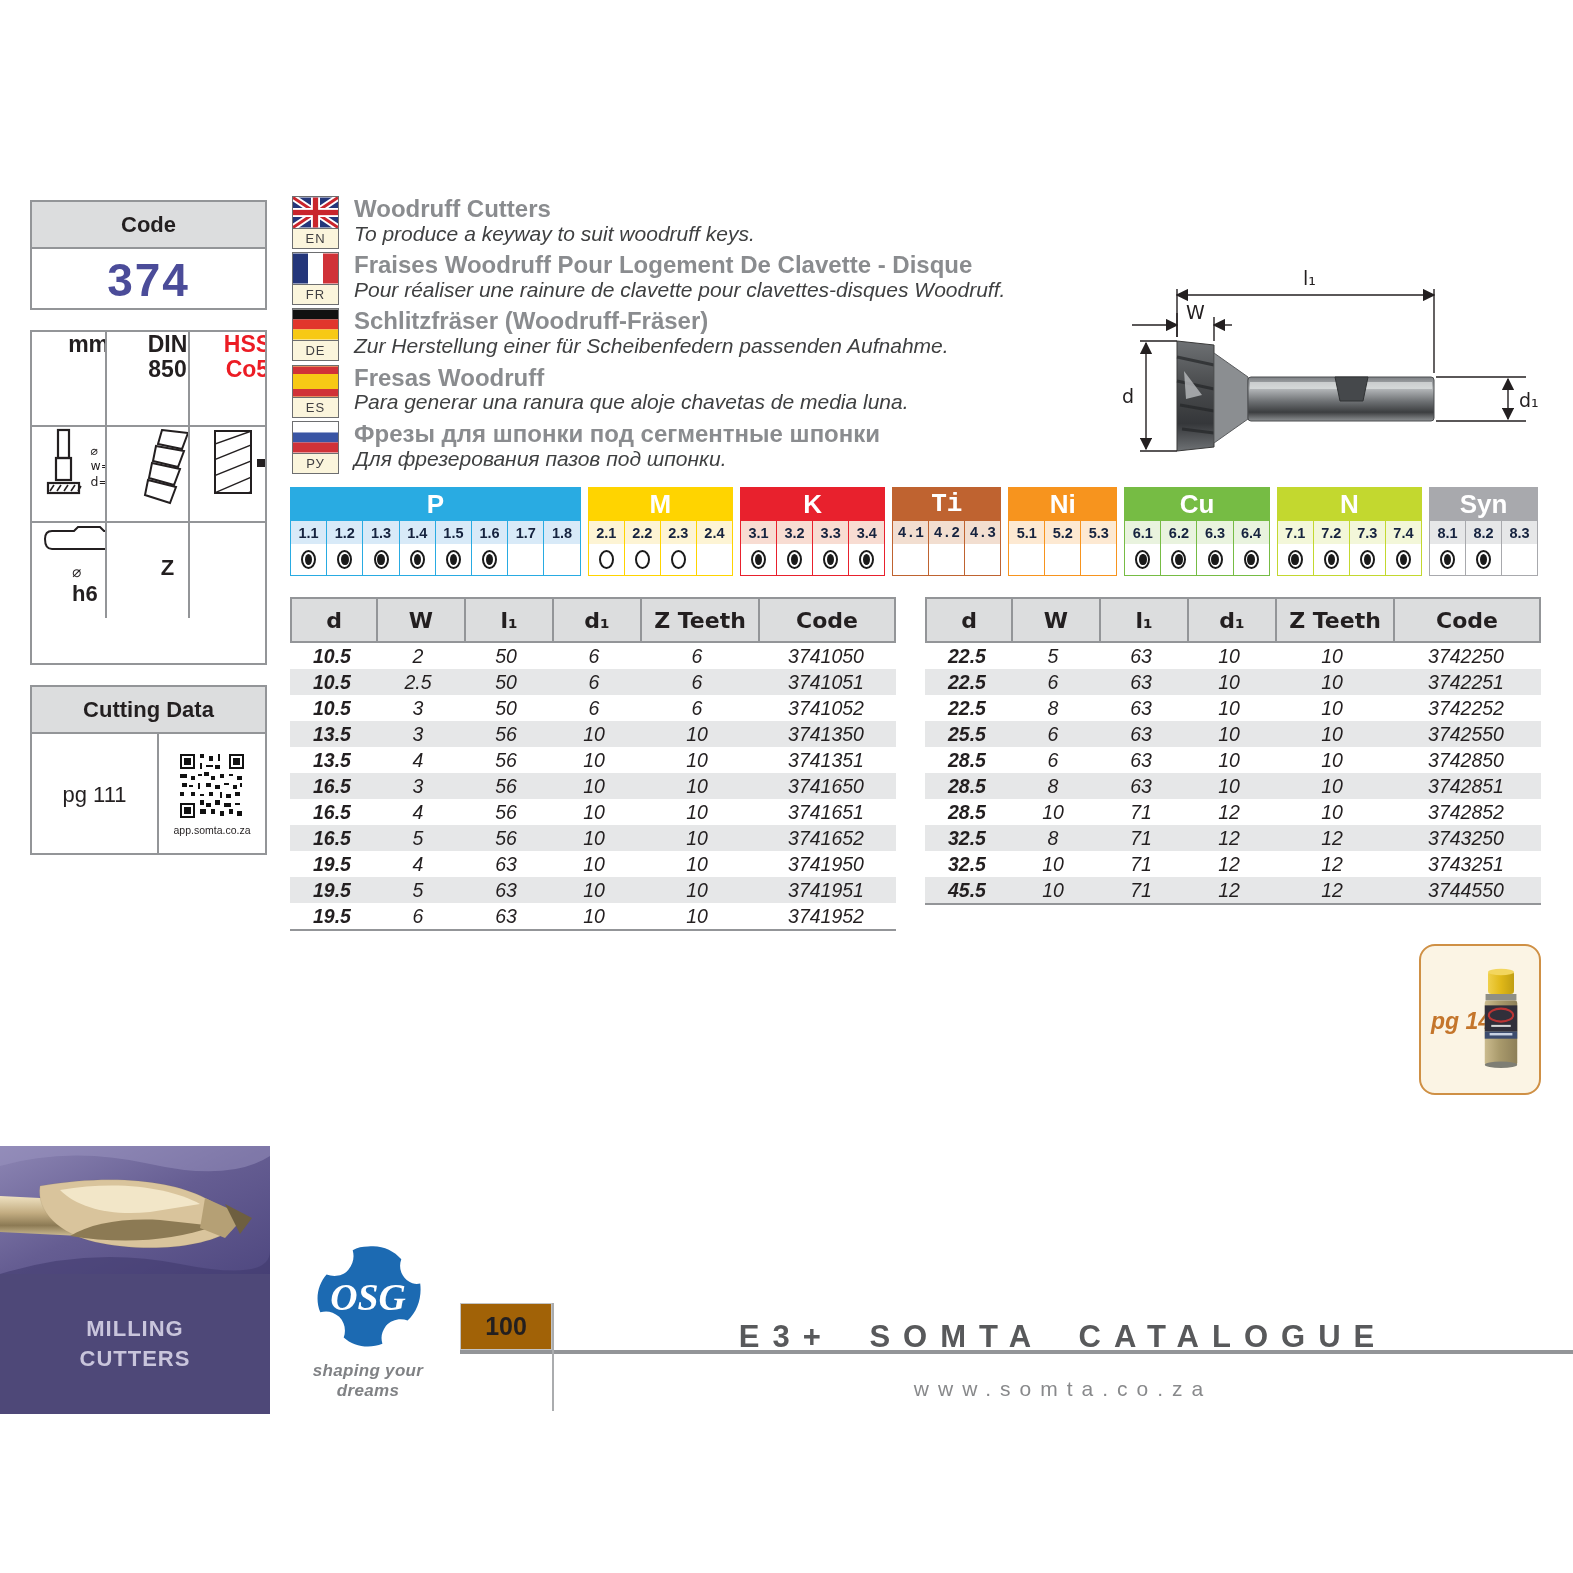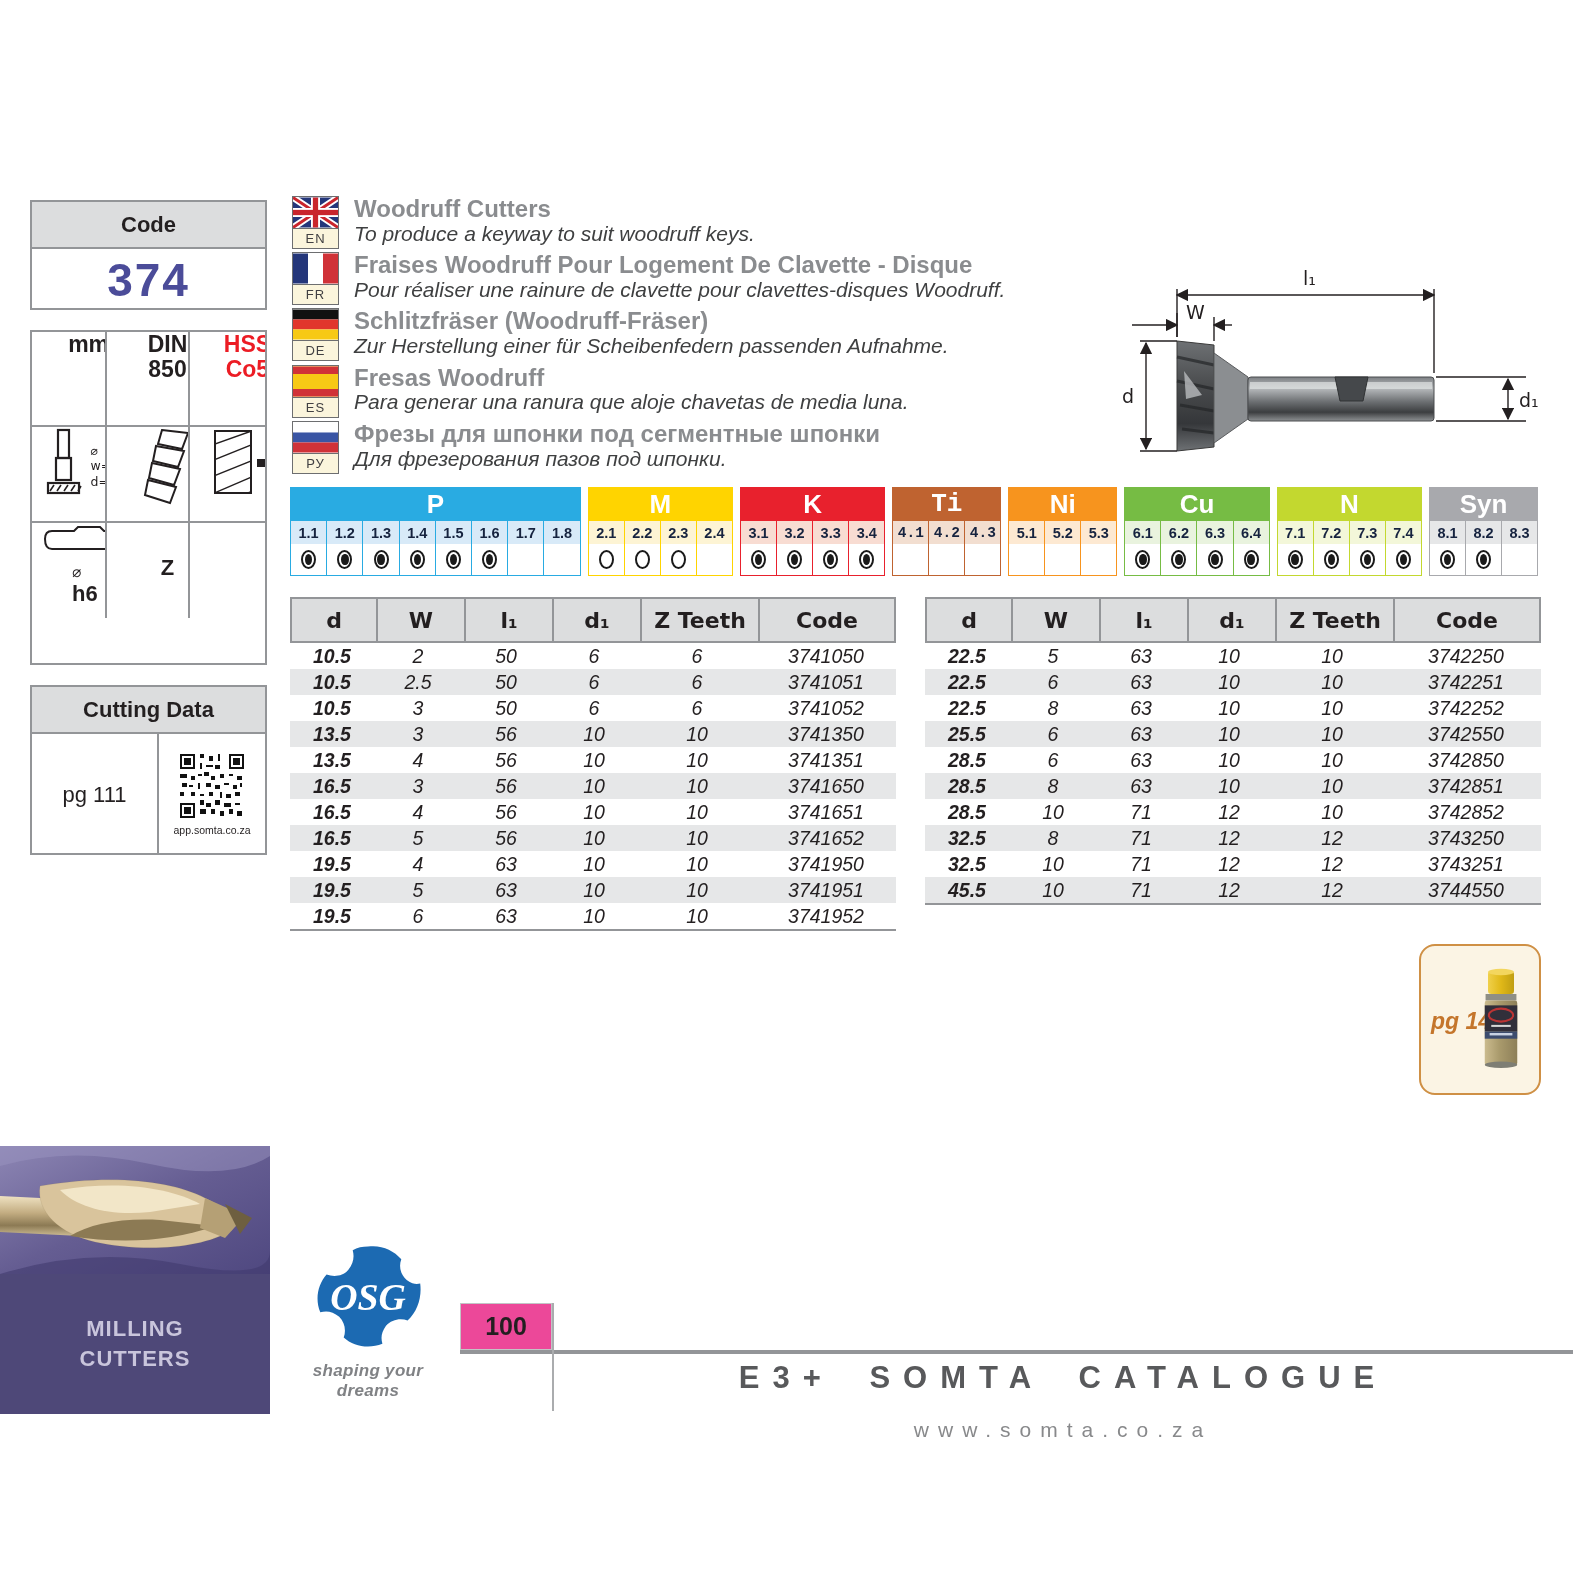--- a/index.html
+++ b/index.html
@@ -83,26 +83,26 @@
   .pgref svg{position:absolute;right:12px;top:8px;}
 
   
   .photo{position:absolute;left:0;top:1146px;}
   .cat-box{position:absolute;left:0;top:1274px;width:270px;height:140px;background:var(--panel-purple,#4e4878);
            display:flex;align-items:center;justify-content:center;}
   .cat-text{color:var(--panel-text,#c9c5dc);font-weight:bold;font-size:22px;letter-spacing:1px;
             text-align:center;white-space:pre-line;line-height:1.35;}
   .osg{position:absolute;left:288px;top:1243px;width:160px;text-align:center;}
   .osg-slogan{margin-top:6px;font-size:17px;font-weight:bold;font-style:italic;color:#808285;letter-spacing:0.3px;}
-  .pagebox{position:absolute;left:460px;top:1303px;width:92px;height:47px;background:#ec4899;border:1px solid #c3c4c6;
+  .pagebox{position:absolute;left:460px;top:1303px;width:92px;height:47px;background:#a16207;border:1px solid #c3c4c6;
            box-sizing:border-box;display:flex;align-items:center;justify-content:center;
            font-weight:bold;font-size:25px;color:#231f20;}
   .hline{position:absolute;left:460px;top:1350px;width:1113px;height:4px;background:#939598;}
   .vline{position:absolute;left:552px;top:1303px;width:2px;height:108px;background:#aaacae;}
-  .foot-right{position:absolute;left:553px;top:1360px;width:1020px;text-align:center;}
+  .foot-right{position:absolute;left:553px;top:1319px;width:1020px;text-align:center;}
   .foot-title{font-weight:bold;font-size:31px;color:var(--footer-gray,#58595b);letter-spacing:13px;word-spacing:14px;}
   .foot-site{margin-top:22px;font-size:21px;color:#88898b;letter-spacing:9px;}
 </style>
 </head>
 <body>
 
 <div class="page">
 
   <div class="sbox code-box">
     <div class="sbox-head">Code</div>

